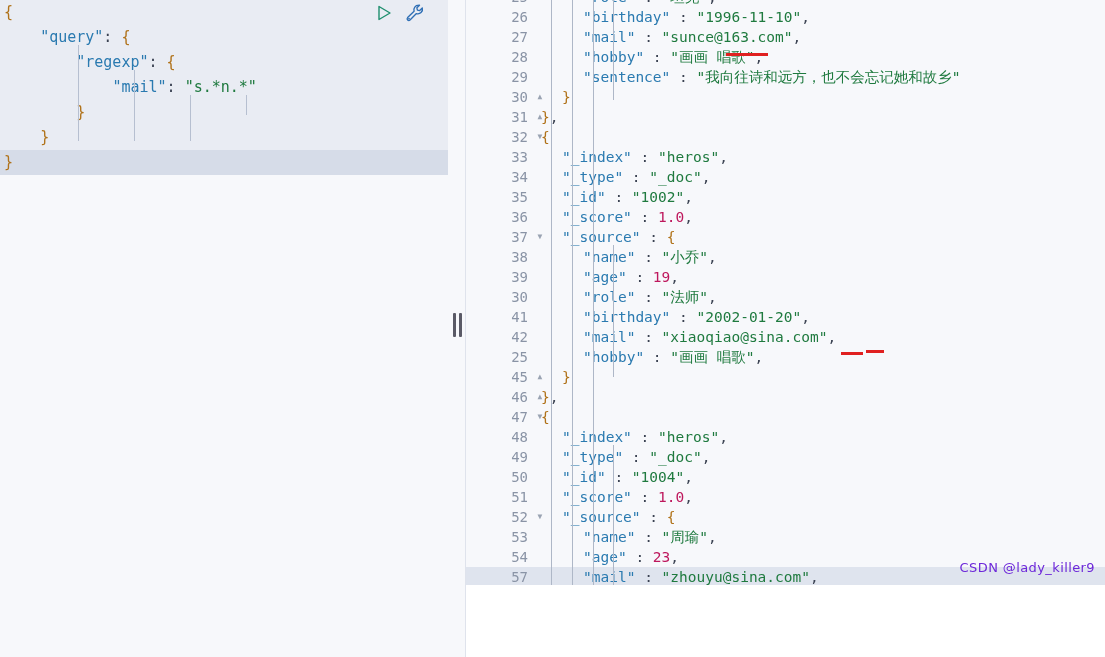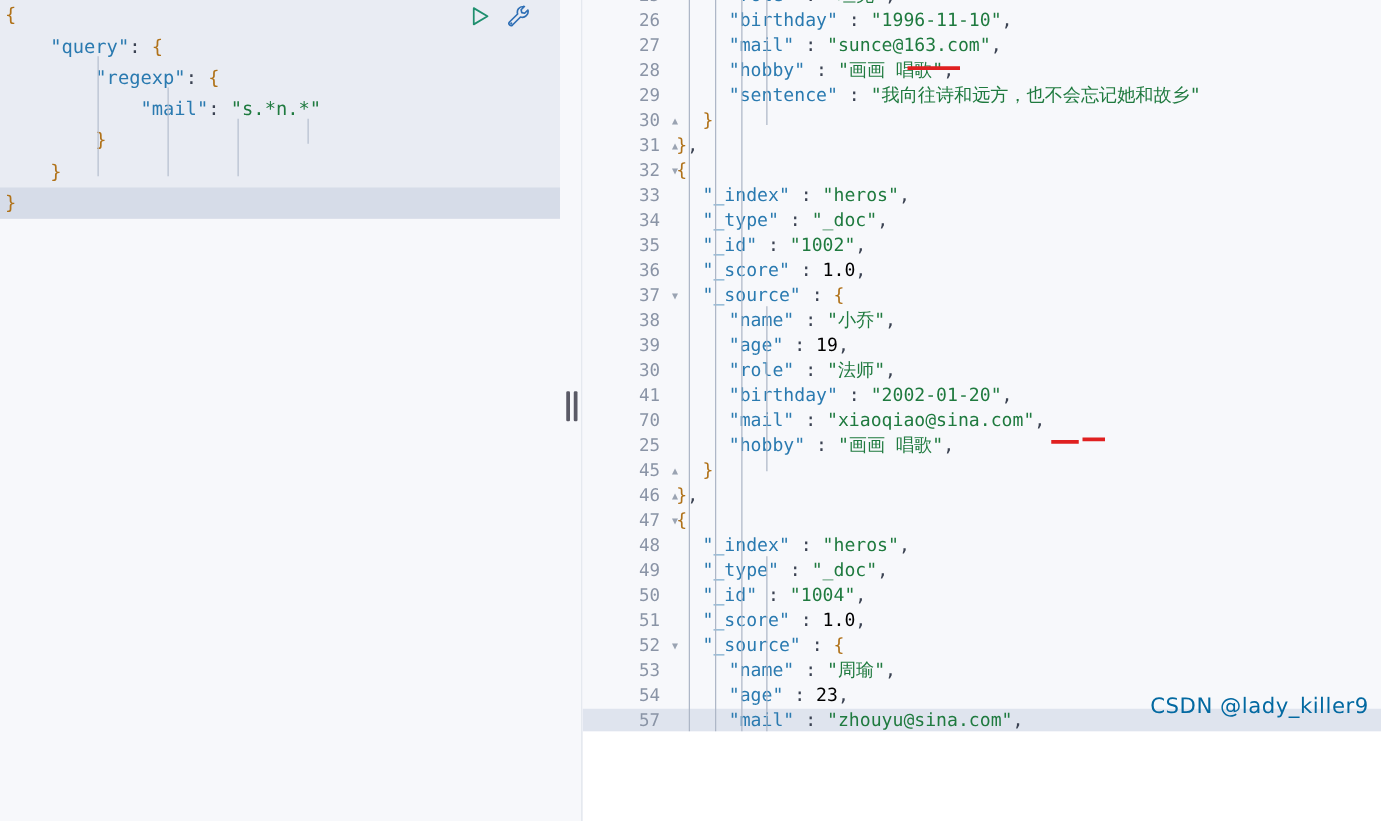--- a/index.html
+++ b/index.html
@@ -59,21 +59,21 @@
     width: 1px;
     background: #b6bfd0;
     z-index: 1;
   }
 
   
   .t-method  { color: #c2185b; }
   .t-url     { color: #1a7f72; }
   .t-key     { color: #2a7ab0; }
   .t-string  { color: #1f7a3f; }
-  .t-num     { color: #000000; }
+  .t-num     { color: #be185d; }
   .t-punct   { color: #3b4252; }
   .t-brace   { color: #b07219; }
   .t-plain   { color: #333; }
 
   
   #splitter {
     position: relative;
     width: 18px;
     height: 657px;
     background: #f7f8fb;
@@ -177,22 +177,22 @@
     background: #1a1a1a;
     z-index: 6;
   }
 
   
   #watermark {
     position: absolute;
     right: 10px;
     bottom: 10px;
     font-family: "DejaVu Sans", "Liberation Sans", sans-serif;
-    font-size: 17px;
-    color: #0369a1;
+    font-size: 13px;
+    color: #6d28d9;
     letter-spacing: 0.4px;
     z-index: 9;
     user-select: none;
   }
 </style>
 </head>
 <body>
 
 <div id="app">
 
@@ -251,21 +251,21 @@
         <div class="rrow"><div class="gutter">32<span class="fold">▼</span></div><div class="rcode" style="padding-left: 7px;"><span class="t-brace">{</span></div></div>
         <div class="rrow"><div class="gutter">33</div><div class="rcode" style="padding-left: 28px;"><span class="t-key">"_index"</span><span class="t-punct"> </span><span class="t-punct">:</span><span class="t-punct"> </span><span class="t-string">"heros"</span><span class="t-punct">,</span></div></div>
         <div class="rrow"><div class="gutter">34</div><div class="rcode" style="padding-left: 28px;"><span class="t-key">"_type"</span><span class="t-punct"> </span><span class="t-punct">:</span><span class="t-punct"> </span><span class="t-string">"_doc"</span><span class="t-punct">,</span></div></div>
         <div class="rrow"><div class="gutter">35</div><div class="rcode" style="padding-left: 28px;"><span class="t-key">"_id"</span><span class="t-punct"> </span><span class="t-punct">:</span><span class="t-punct"> </span><span class="t-string">"1002"</span><span class="t-punct">,</span></div></div>
         <div class="rrow"><div class="gutter">36</div><div class="rcode" style="padding-left: 28px;"><span class="t-key">"_score"</span><span class="t-punct"> </span><span class="t-punct">:</span><span class="t-punct"> </span><span class="t-num">1.0</span><span class="t-punct">,</span></div></div>
         <div class="rrow"><div class="gutter">37<span class="fold">▼</span></div><div class="rcode" style="padding-left: 28px;"><span class="t-key">"_source"</span><span class="t-punct"> </span><span class="t-punct">:</span><span class="t-punct"> </span><span class="t-brace">{</span></div></div>
         <div class="rrow"><div class="gutter">38</div><div class="rcode" style="padding-left: 49px;"><span class="t-key">"name"</span><span class="t-punct"> </span><span class="t-punct">:</span><span class="t-punct"> </span><span class="t-string">"小乔"</span><span class="t-punct">,</span></div></div>
         <div class="rrow"><div class="gutter">39</div><div class="rcode" style="padding-left: 49px;"><span class="t-key">"age"</span><span class="t-punct"> </span><span class="t-punct">:</span><span class="t-punct"> </span><span class="t-num">19</span><span class="t-punct">,</span></div></div>
         <div class="rrow"><div class="gutter">30</div><div class="rcode" style="padding-left: 49px;"><span class="t-key">"role"</span><span class="t-punct"> </span><span class="t-punct">:</span><span class="t-punct"> </span><span class="t-string">"法师"</span><span class="t-punct">,</span></div></div>
         <div class="rrow"><div class="gutter">41</div><div class="rcode" style="padding-left: 49px;"><span class="t-key">"birthday"</span><span class="t-punct"> </span><span class="t-punct">:</span><span class="t-punct"> </span><span class="t-string">"2002-01-20"</span><span class="t-punct">,</span></div></div>
-        <div class="rrow"><div class="gutter">70</div><div class="rcode" style="padding-left: 49px;"><span class="t-key">"mail"</span><span class="t-punct"> </span><span class="t-punct">:</span><span class="t-punct"> </span><span class="t-string">"xiaoqiao@sina.com"</span><span class="t-punct">,</span></div></div>
+        <div class="rrow"><div class="gutter">42</div><div class="rcode" style="padding-left: 49px;"><span class="t-key">"mail"</span><span class="t-punct"> </span><span class="t-punct">:</span><span class="t-punct"> </span><span class="t-string">"xiaoqiao@sina.com"</span><span class="t-punct">,</span></div></div>
         <div class="rrow"><div class="gutter">25</div><div class="rcode" style="padding-left: 49px;"><span class="t-key">"hobby"</span><span class="t-punct"> </span><span class="t-punct">:</span><span class="t-punct"> </span><span class="t-string">"画画 唱歌"</span><span class="t-punct">,</span></div></div>
         <div class="rrow"><div class="gutter">45<span class="fold">▲</span></div><div class="rcode" style="padding-left: 28px;"><span class="t-brace">}</span></div></div>
         <div class="rrow"><div class="gutter">46<span class="fold">▲</span></div><div class="rcode" style="padding-left: 7px;"><span class="t-brace">}</span><span class="t-punct">,</span></div></div>
         <div class="rrow"><div class="gutter">47<span class="fold">▼</span></div><div class="rcode" style="padding-left: 7px;"><span class="t-brace">{</span></div></div>
         <div class="rrow"><div class="gutter">48</div><div class="rcode" style="padding-left: 28px;"><span class="t-key">"_index"</span><span class="t-punct"> </span><span class="t-punct">:</span><span class="t-punct"> </span><span class="t-string">"heros"</span><span class="t-punct">,</span></div></div>
         <div class="rrow"><div class="gutter">49</div><div class="rcode" style="padding-left: 28px;"><span class="t-key">"_type"</span><span class="t-punct"> </span><span class="t-punct">:</span><span class="t-punct"> </span><span class="t-string">"_doc"</span><span class="t-punct">,</span></div></div>
         <div class="rrow"><div class="gutter">50</div><div class="rcode" style="padding-left: 28px;"><span class="t-key">"_id"</span><span class="t-punct"> </span><span class="t-punct">:</span><span class="t-punct"> </span><span class="t-string">"1004"</span><span class="t-punct">,</span></div></div>
         <div class="rrow"><div class="gutter">51</div><div class="rcode" style="padding-left: 28px;"><span class="t-key">"_score"</span><span class="t-punct"> </span><span class="t-punct">:</span><span class="t-punct"> </span><span class="t-num">1.0</span><span class="t-punct">,</span></div></div>
         <div class="rrow"><div class="gutter">52<span class="fold">▼</span></div><div class="rcode" style="padding-left: 28px;"><span class="t-key">"_source"</span><span class="t-punct"> </span><span class="t-punct">:</span><span class="t-punct"> </span><span class="t-brace">{</span></div></div>
         <div class="rrow"><div class="gutter">53</div><div class="rcode" style="padding-left: 49px;"><span class="t-key">"name"</span><span class="t-punct"> </span><span class="t-punct">:</span><span class="t-punct"> </span><span class="t-string">"周瑜"</span><span class="t-punct">,</span></div></div>

